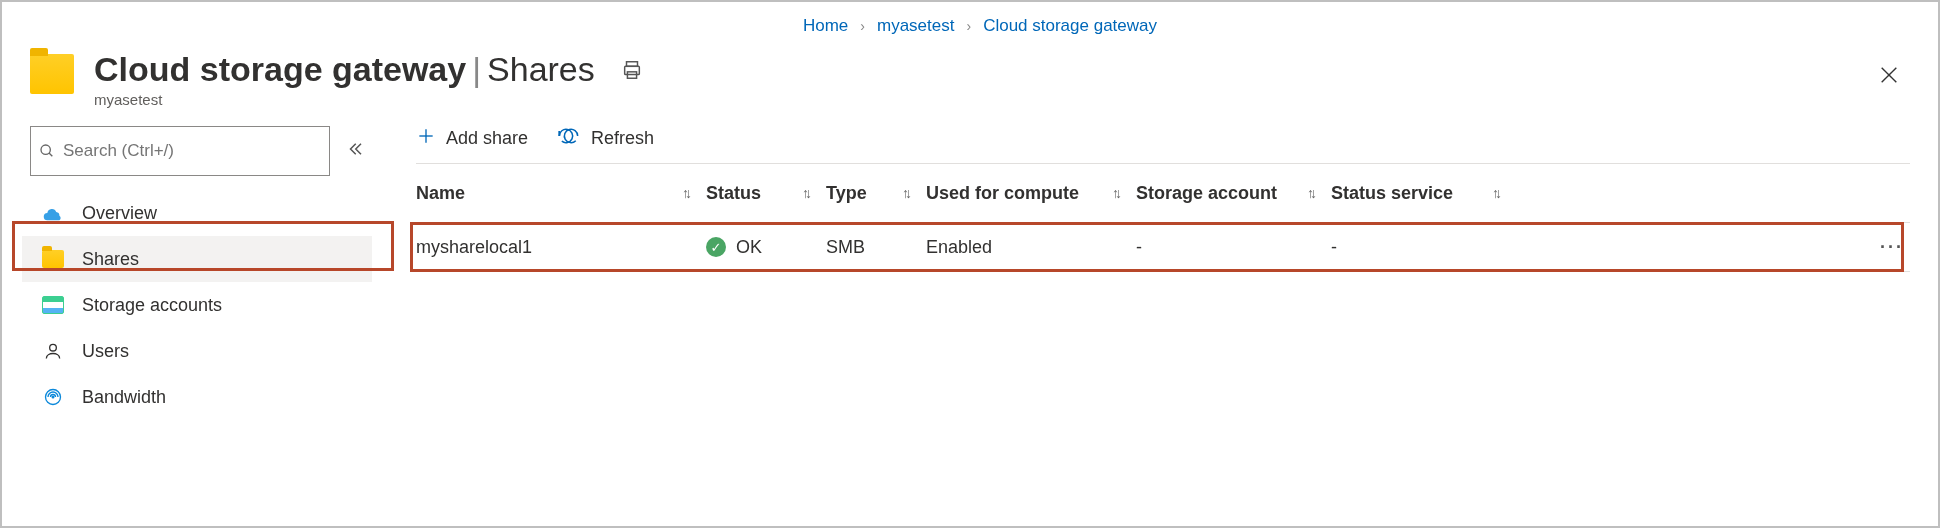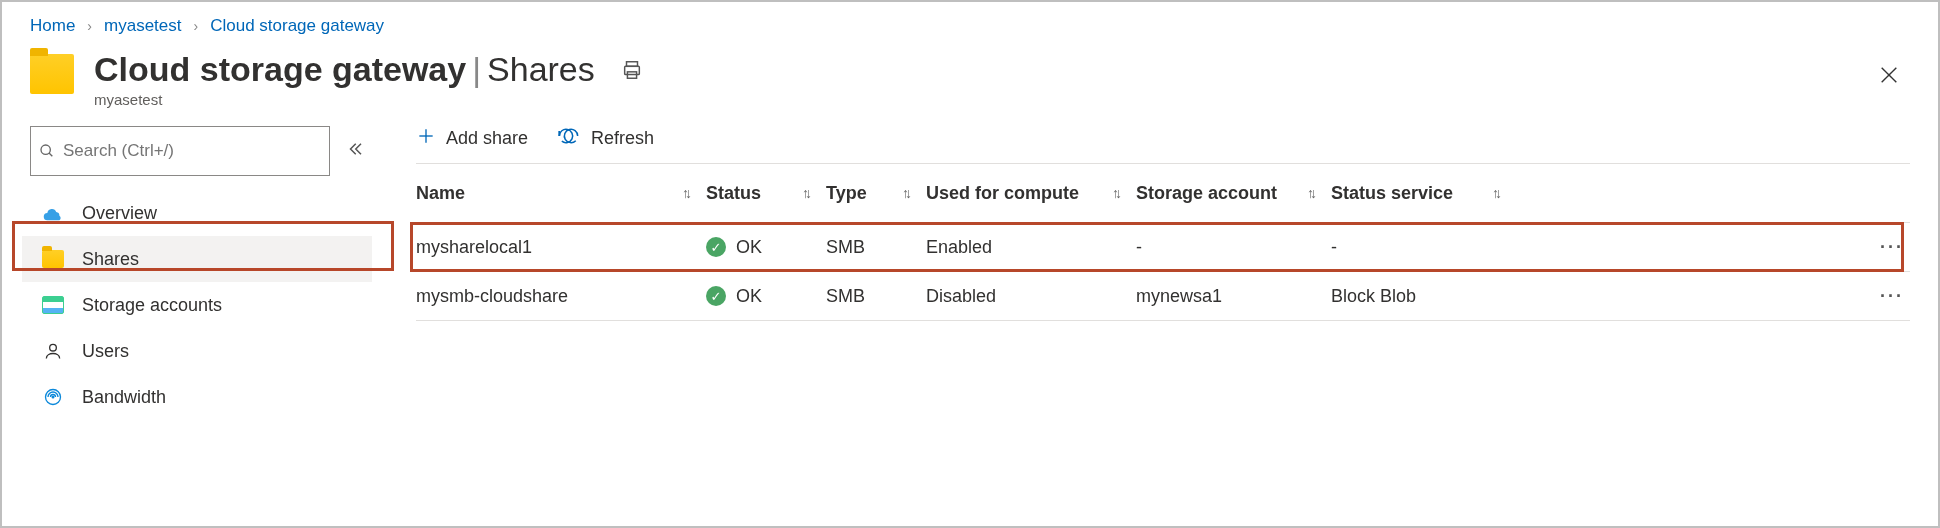--- a/index.html
+++ b/index.html
@@ -8,21 +8,21 @@
     --grey:#605e5c;
     --border:#e1dfdd;
     --sel-bg:#f3f2f1;
     --highlight:#b7472a;
     --icon-blue:#0b88da;
   }
   html,body{margin:0;padding:0;font-family:"Segoe UI",Arial,sans-serif;color:var(--text);font-size:18px;}
   .frame{width:1940px;height:528px;border:2px solid #bfbfbf;box-sizing:border-box;position:relative;background:#fff;overflow:hidden;}
 
   
-  .breadcrumb{display:flex;align-items:center;gap:10px;font-size:17px;padding:14px 8px 12px 28px;color:var(--azure-blue);}
+  .breadcrumb{display:flex;align-items:center;gap:10px;font-size:17px;padding:14px 8px 12px 28px;color:var(--azure-blue);justify-content:center;}
   .breadcrumb a{color:var(--azure-blue);text-decoration:none;}
   .bc-sep{color:#888;font-size:14px;padding:0 2px;}
 
   
   .header{display:flex;align-items:flex-start;padding:2px 28px 0 28px;}
   .hdr-icon{width:44px;height:40px;background:linear-gradient(180deg,#ffcf26,#ffc400);margin-right:20px;border-radius:2px;position:relative;margin-top:4px;}
   .hdr-icon:before{content:"";position:absolute;top:-6px;left:0;width:18px;height:8px;background:#f0b400;border-radius:2px 2px 0 0;}
   .hdr-text{display:flex;flex-direction:column;}
   .hdr-title{display:flex;align-items:center;font-size:34px;}
   .hdr-bold{font-weight:600;}
@@ -266,34 +266,20 @@
                     <span class="ok-badge">✓</span>
                     <span>OK</span>
                   </div>
                 </td>
                 <td>SMB</td>
                 <td>Enabled</td>
                 <td>-</td>
                 <td>-</td>
                 <td class="more">···</td>
               </tr>
-              <tr>
-                <td>mysmb-cloudshare</td>
-                <td>
-                  <div class="status-cell">
-                    <span class="ok-badge">✓</span>
-                    <span>OK</span>
-                  </div>
-                </td>
-                <td>SMB</td>
-                <td>Disabled</td>
-                <td>mynewsa1</td>
-                <td>Block Blob</td>
-                <td class="more">···</td>
-              </tr>
             </tbody>
     </table>
 
     <div class="hl" style="left:-6px;top:58px;width:100%;height:50px;"></div>
     </div>
   </div>
 </div>
 
 </div>
 

